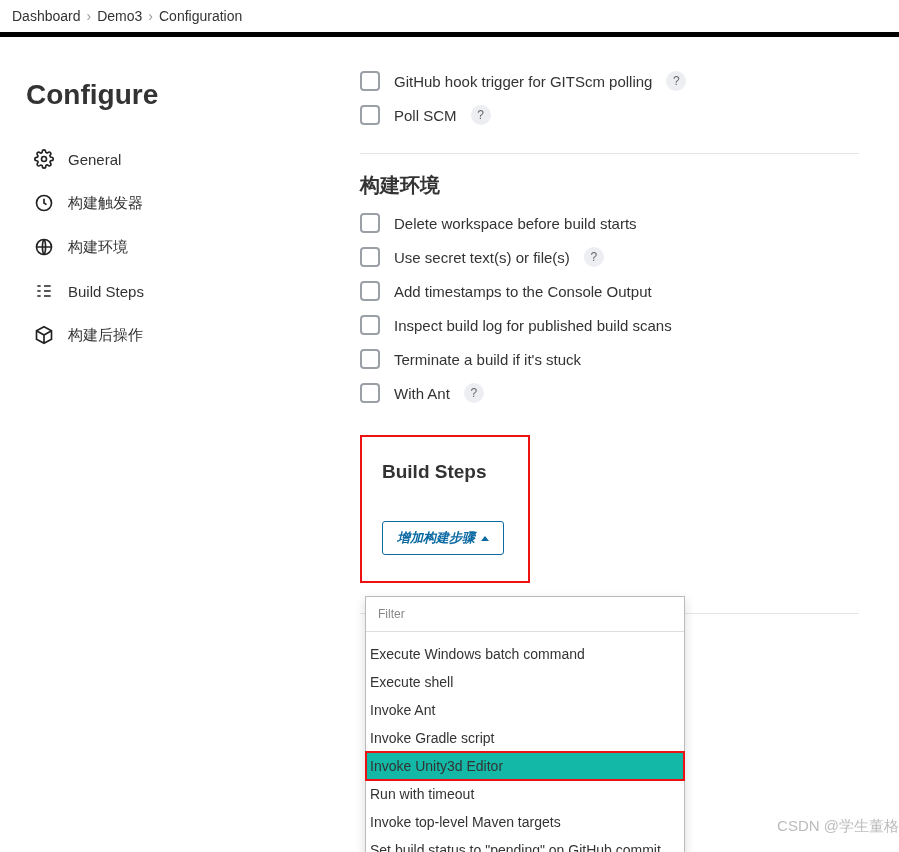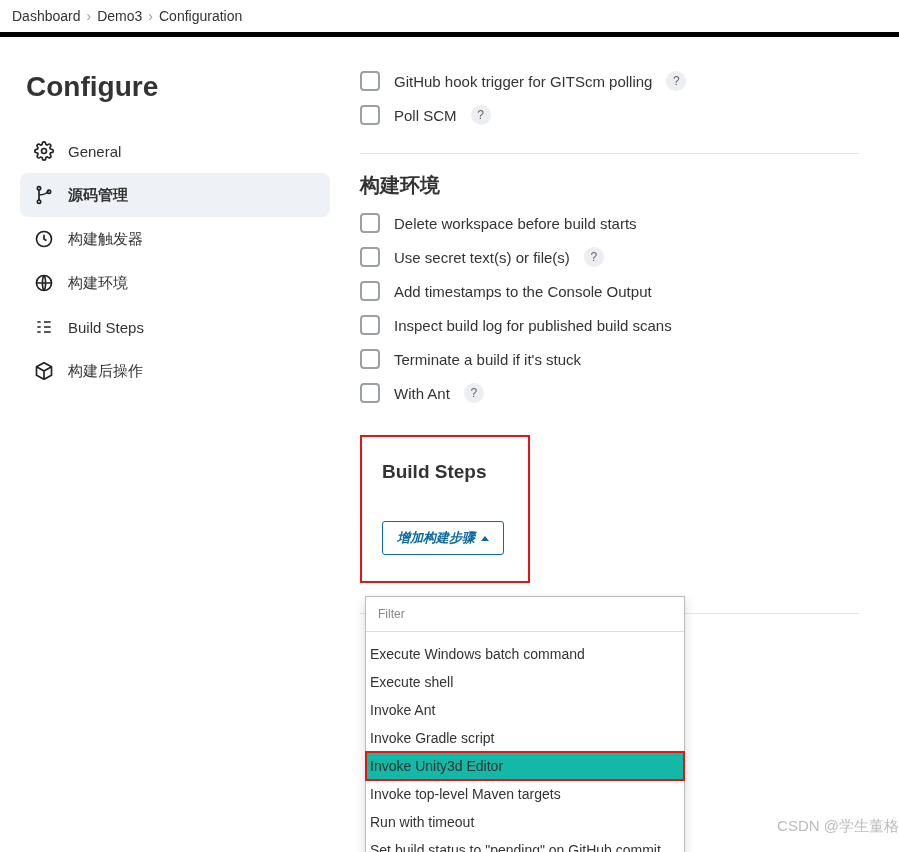--- a/index.html
+++ b/index.html
@@ -2,21 +2,21 @@
 <html><head>
 <meta charset="utf-8">
 <style>
 * { box-sizing: border-box; margin: 0; padding: 0; }
 body { font-family: -apple-system, BlinkMacSystemFont, "Segoe UI", Arial, sans-serif; font-size: 14px; color: #333; background: #fff; width: 899px; }
 .breadcrumb { display: flex; align-items: center; padding: 8px 12px; border-bottom: 5px solid #000000; gap: 6px; font-size: 14px; }
 .breadcrumb-item { color: #333; cursor: pointer; }
 .breadcrumb-sep { color: #999; }
 .layout { display: flex; }
 .sidebar { width: 340px; padding: 20px 10px 20px 20px; }
-.page-title { font-size: 28px; font-weight: 700; margin: 14px 0 26px 6px; }
+.page-title { font-size: 28px; font-weight: 700; margin: 22px 0 26px 6px; }
 .nav-item { display: flex; align-items: center; gap: 14px; padding: 12px 14px; border-radius: 8px; cursor: pointer; font-size: 15px; }
 .nav-item.active { background: #eef1f5; font-weight: 600; }
 .nav-icon { width: 20px; height: 20px; display: flex; align-items: center; justify-content: center; color: #222; }
 .nav-icon svg { width: 20px; height: 20px; }
 .main { flex: 1; padding: 20px 40px 40px 20px; }
 .checkbox-row { display: flex; align-items: center; gap: 14px; margin: 14px 0; }
 .cb { width: 20px; height: 20px; border: 2px solid #9aa0a6; border-radius: 4px; cursor: pointer; flex-shrink: 0; }
 .cb-label { font-size: 15px; }
 .help { width: 20px; height: 20px; border-radius: 50%; background: #eceef1; color: #666; font-size: 12px; display: flex; align-items: center; justify-content: center; cursor: pointer; }
 .divider { border: none; border-top: 1px solid #e5e5e5; margin: 28px 0 18px 0; }
@@ -51,31 +51,20 @@
     <div class="nav-item">
       <span class="nav-icon">
         <svg viewBox="0 0 24 24" fill="none" stroke="currentColor" stroke-width="2">
             <circle cx="12" cy="12" r="3"></circle>
             <path d="M19.4 15a1.65 1.65 0 0 0 .33 1.82l.06.06a2 2 0 1 1-2.83 2.83l-.06-.06a1.65 1.65 0 0 0-1.82-.33 1.65 1.65 0 0 0-1 1.51V21a2 2 0 0 1-4 0v-.09a1.65 1.65 0 0 0-1-1.51 1.65 1.65 0 0 0-1.82.33l-.06.06a2 2 0 1 1-2.83-2.83l.06-.06a1.65 1.65 0 0 0 .33-1.82 1.65 1.65 0 0 0-1.51-1H3a2 2 0 0 1 0-4h.09a1.65 1.65 0 0 0 1.51-1 1.65 1.65 0 0 0-.33-1.82l-.06-.06a2 2 0 1 1 2.83-2.83l.06.06a1.65 1.65 0 0 0 1.82.33h0a1.65 1.65 0 0 0 1-1.51V3a2 2 0 0 1 4 0v.09a1.65 1.65 0 0 0 1 1.51h0a1.65 1.65 0 0 0 1.82-.33l.06-.06a2 2 0 1 1 2.83 2.83l-.06.06a1.65 1.65 0 0 0-.33 1.82v0a1.65 1.65 0 0 0 1.51 1H21a2 2 0 0 1 0 4h-.09a1.65 1.65 0 0 0-1.51 1z"></path>
           </svg>
       </span>
       <span>General</span>
     </div>
 
-    <div class="nav-item active">
-      <span class="nav-icon">
-        <svg viewBox="0 0 24 24" fill="none" stroke="currentColor" stroke-width="2">
-            <circle cx="6" cy="4" r="2"></circle>
-            <circle cx="6" cy="20" r="2"></circle>
-            <circle cx="18" cy="8" r="2"></circle>
-            <path d="M6 6v12M6 12c6 0 10-2 12-6"></path>
-          </svg>
-      </span>
-      <span>源码管理</span>
-    </div>
 
     <div class="nav-item">
       <span class="nav-icon">
         <svg viewBox="0 0 24 24" fill="none" stroke="currentColor" stroke-width="2">
             <circle cx="12" cy="12" r="9"></circle>
             <path d="M12 7v5l3 2"></path>
           </svg>
       </span>
       <span>构建触发器</span>
     </div>
@@ -168,19 +157,19 @@
 </div>
 
 <div class="dropdown">
   <input class="filter-input" placeholder="Filter" style="">
   <div class="dd-list">
     <div class="dd-item">Execute Windows batch command</div>
     <div class="dd-item">Execute shell</div>
     <div class="dd-item">Invoke Ant</div>
     <div class="dd-item">Invoke Gradle script</div>
     <div class="dd-item highlighted">Invoke Unity3d Editor</div>
+    <div class="dd-item">Run with timeout</div>
     <div class="dd-item">Invoke top-level Maven targets</div>
-    <div class="dd-item">Run with timeout</div>
     <div class="dd-item">Set build status to "pending" on GitHub commit</div>
   </div>
 </div>
 
 <div class="watermark">CSDN @学生董格</div>
 
 </body></html>

